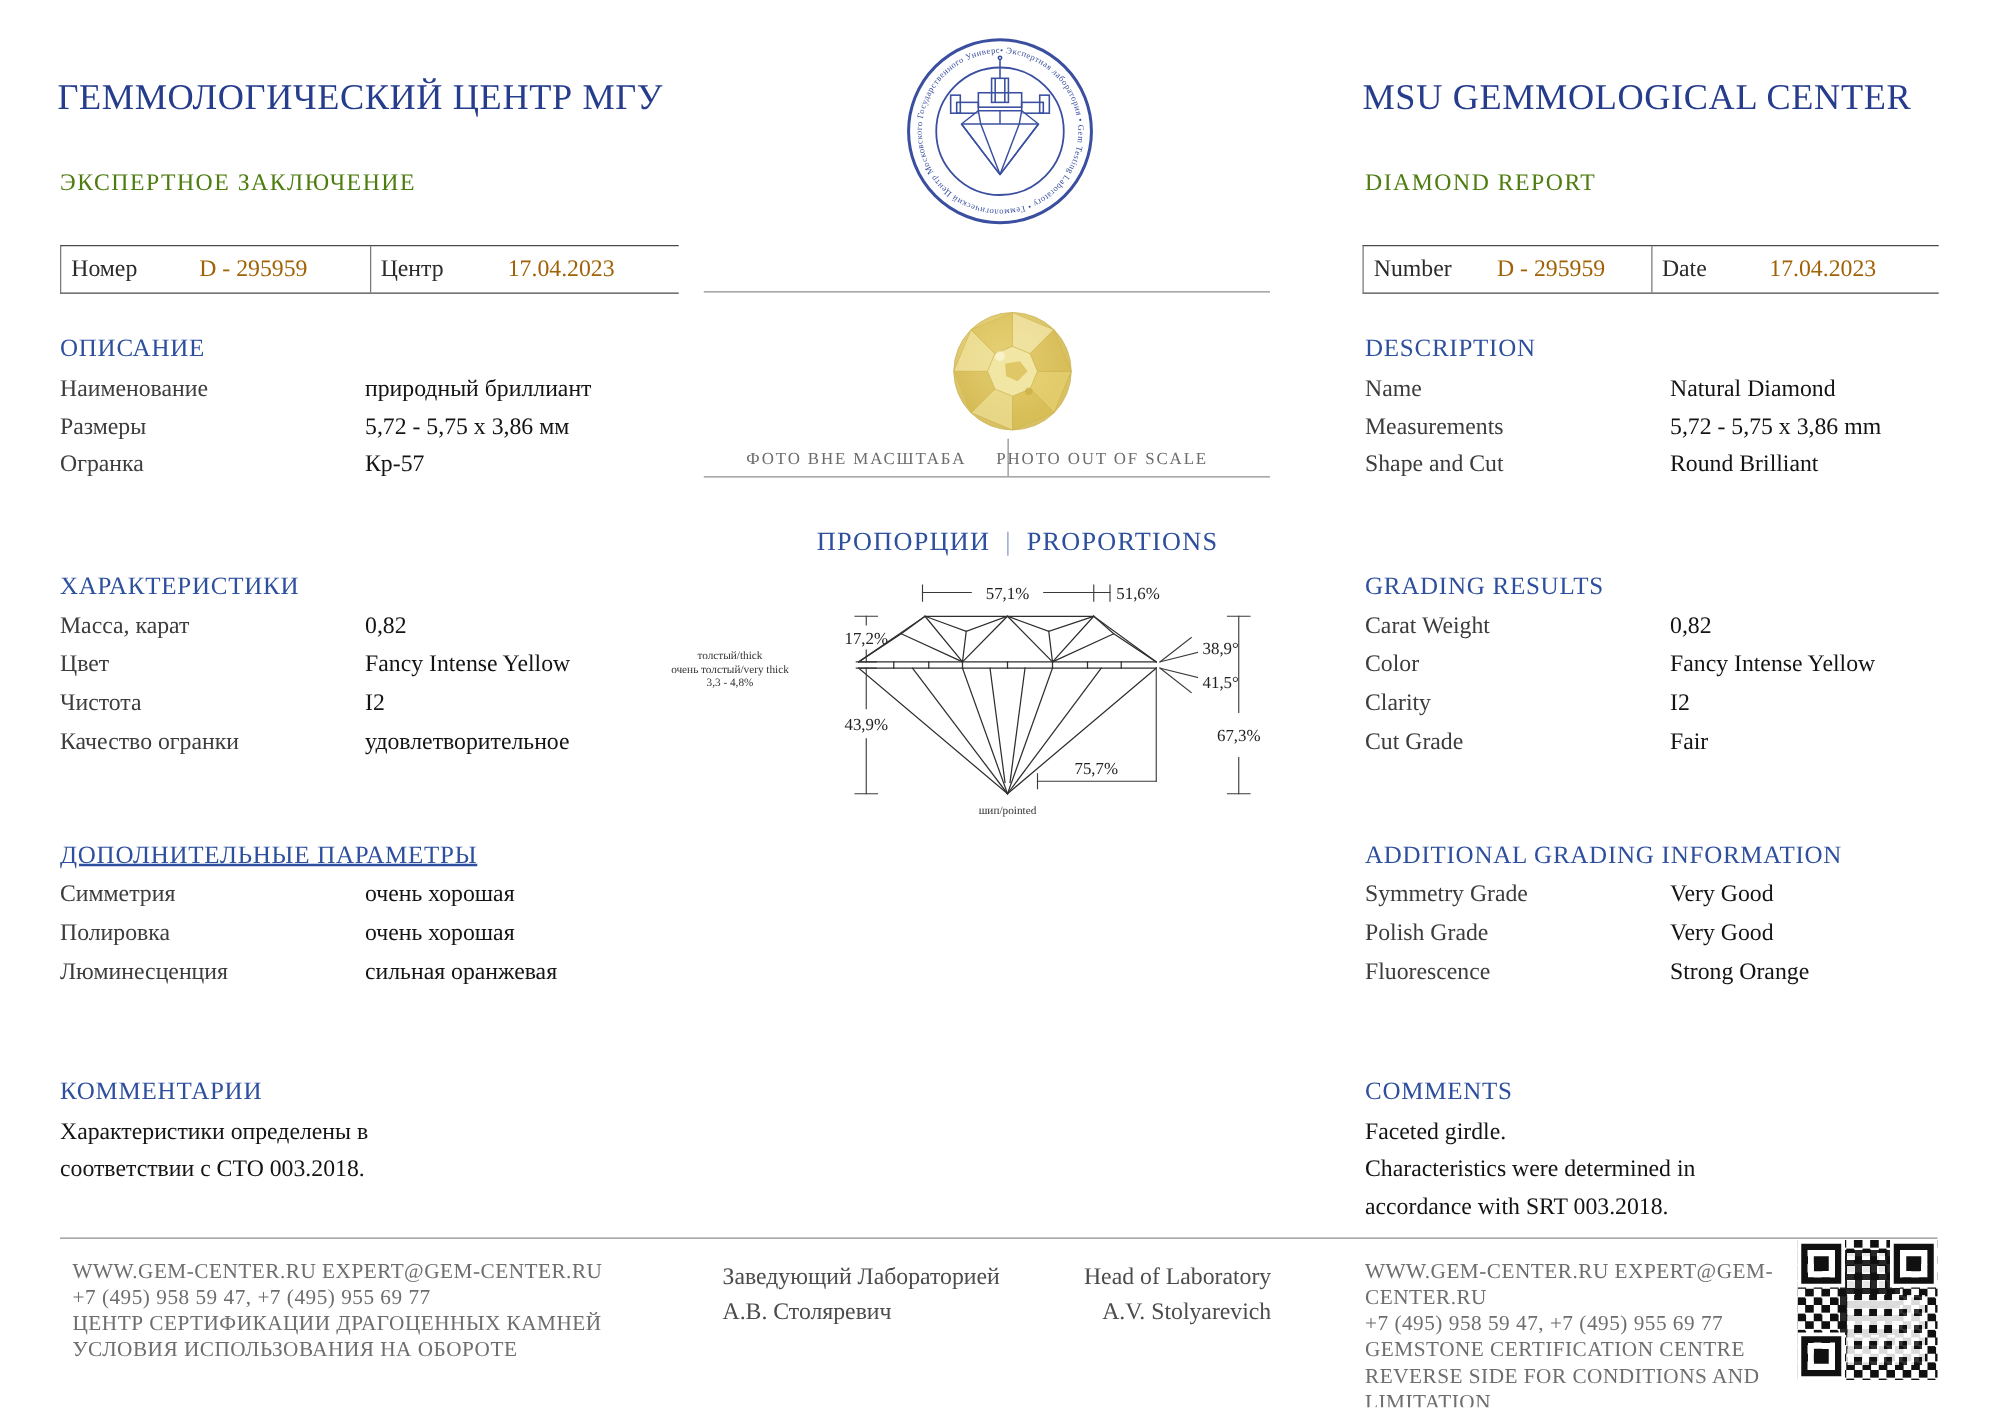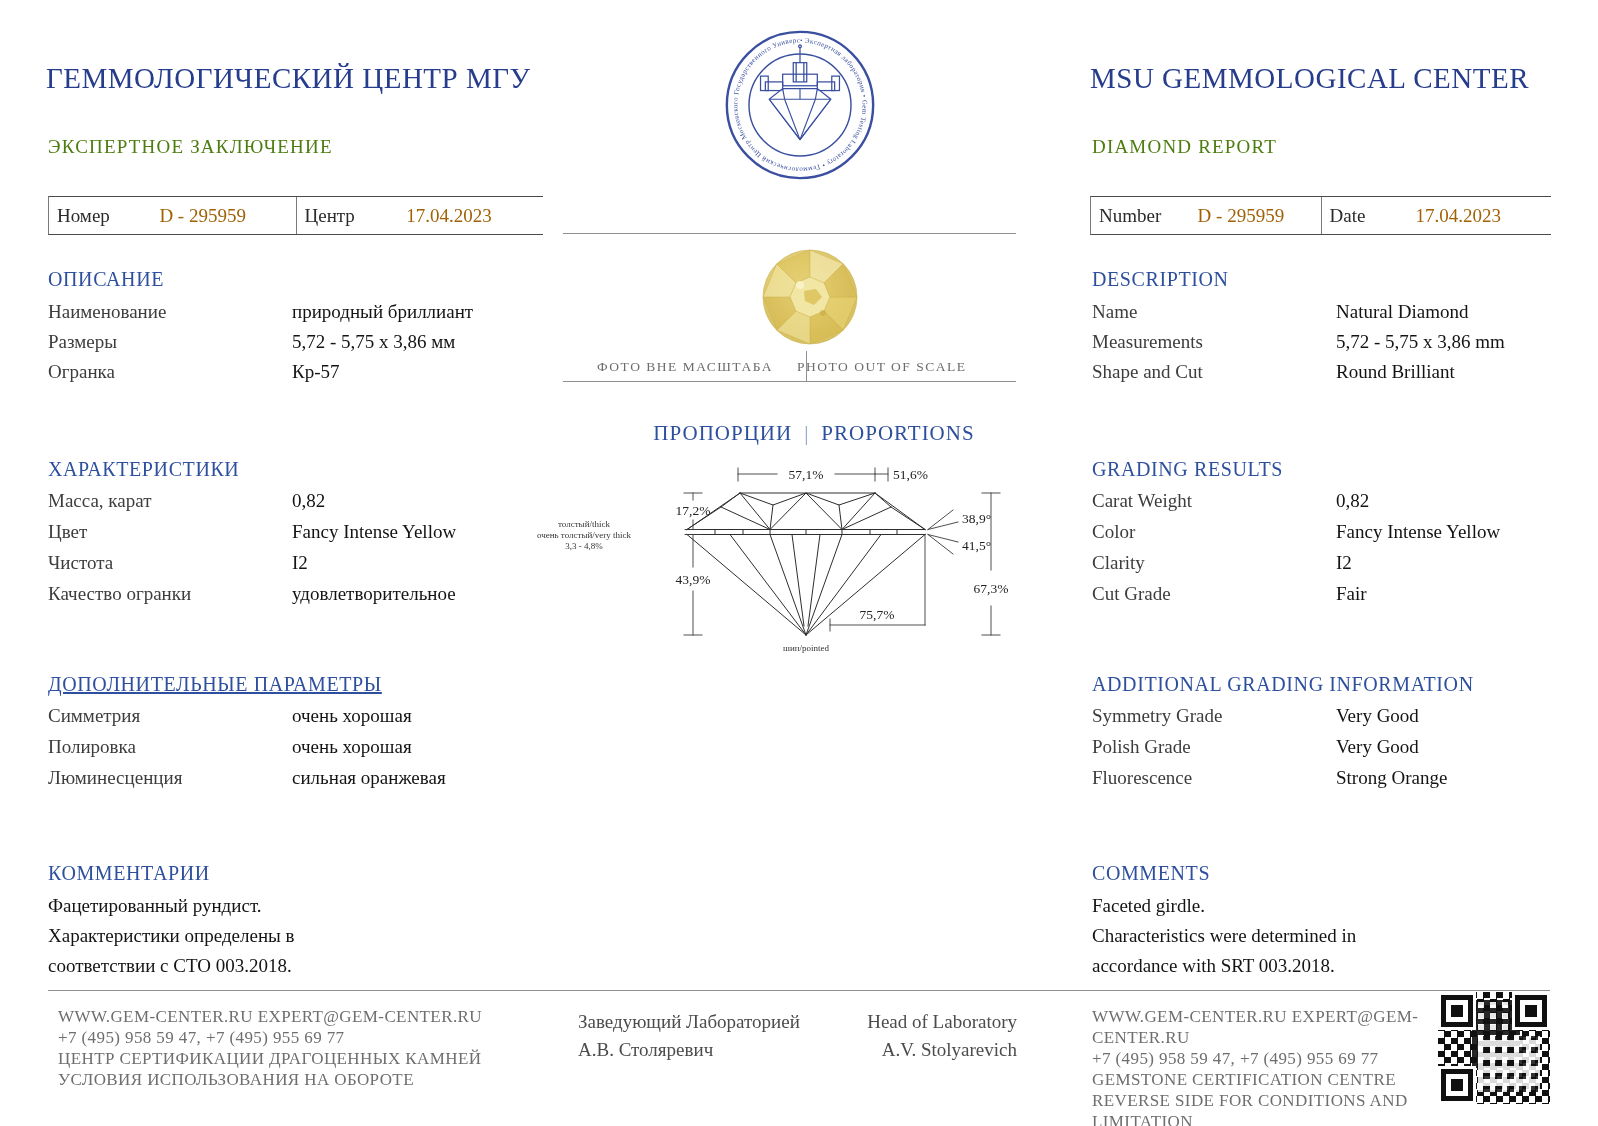--- a/index.html
+++ b/index.html
@@ -283,21 +283,20 @@
         <span class="val">очень хорошая</span>
       </div>
     <div class="row lh31">
         <span class="lbl">Люминесценция</span>
         <span class="val">сильная оранжевая</span>
       </div>
   </div>
 
   <div class="abs sec-heading" style="left:48px;top:862px;">КОММЕНТАРИИ</div>
   <div class="abs comment-lines" style="left:48px;top:891px;width:480px;">
-    <div>Фацетированный рундист.</div>
     <div>Характеристики определены в</div>
     <div>соответствии с СТО 003.2018.</div>
   </div>
 
   <div class="abs sec-heading" style="left:1092px;top:268px;">DESCRIPTION</div>
   <div class="abs rows" style="left:1092px;top:297px;width:470px;">
     <div class="row">
         <span class="lbl">Name</span>
         <span class="val">Natural Diamond</span>
       </div>

